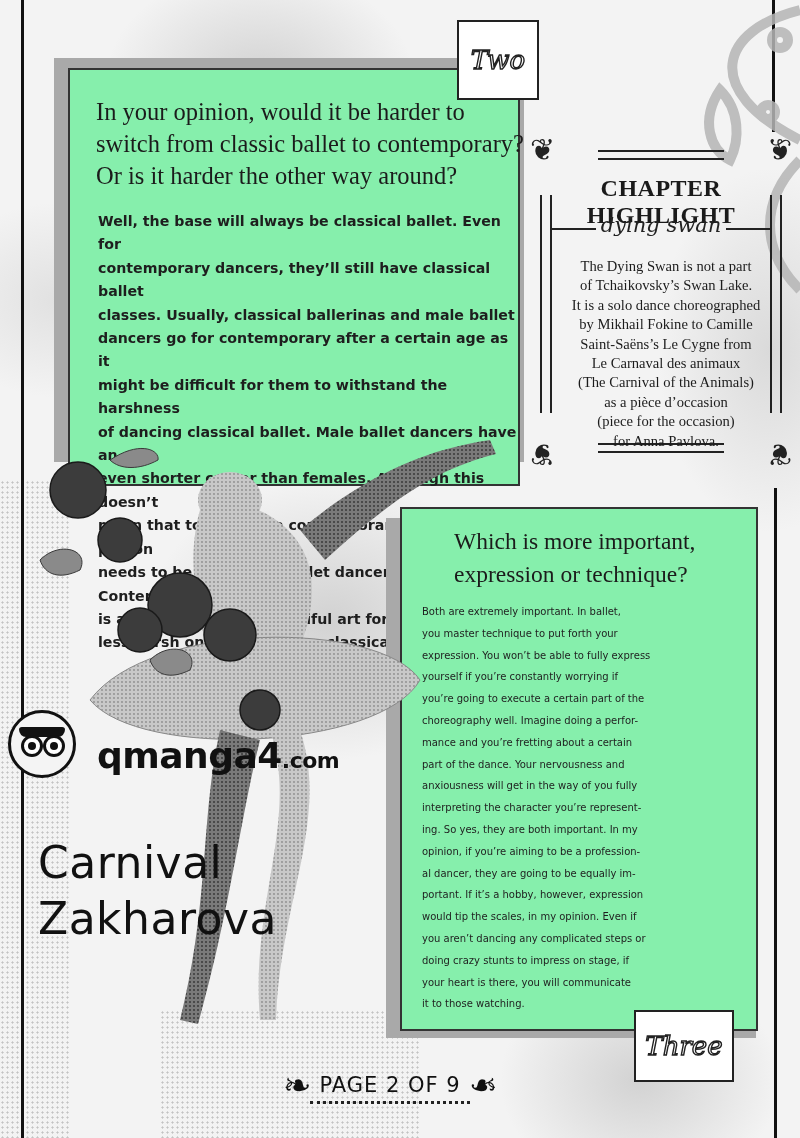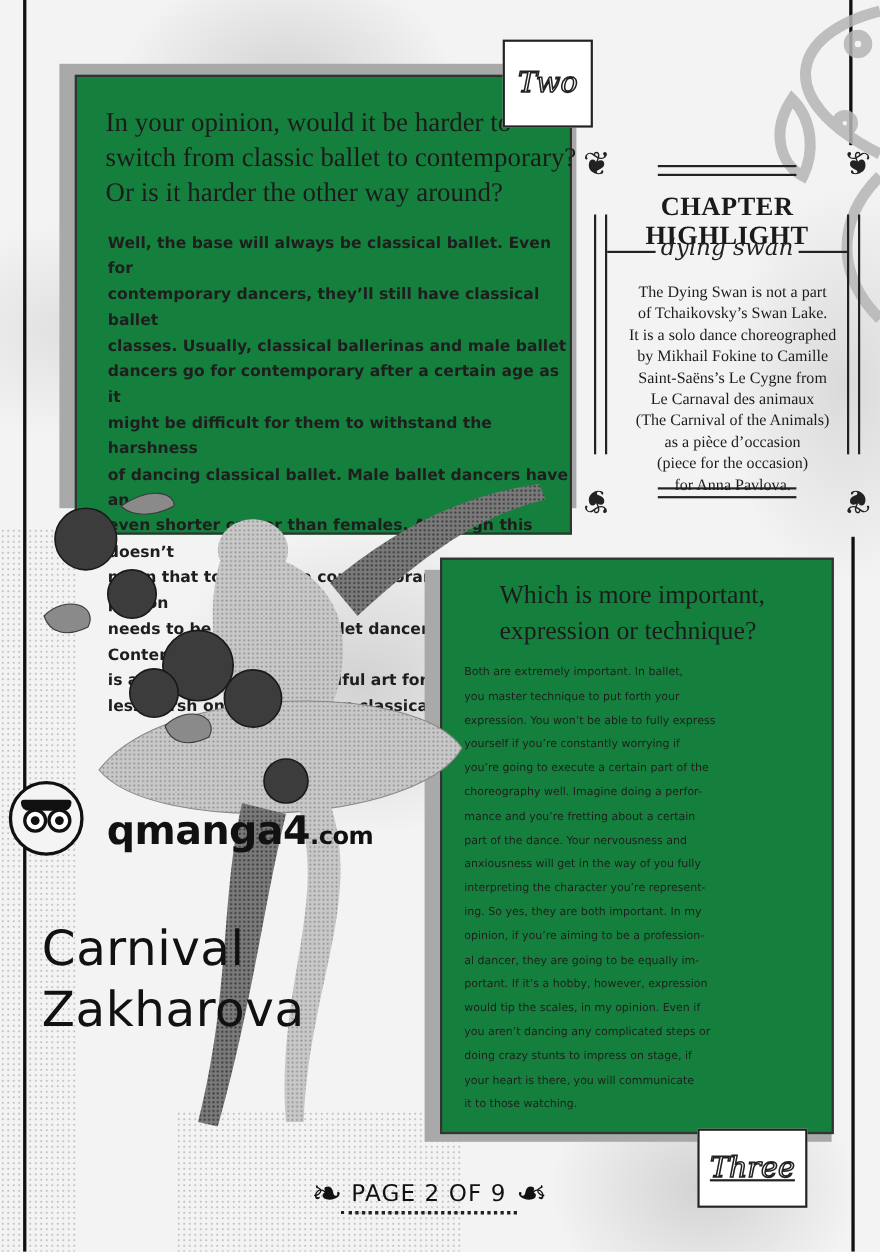--- a/index.html
+++ b/index.html
@@ -21,39 +21,39 @@
     }
     .dots {
       position: absolute;
       background-image: radial-gradient(#9a9a9a 0.9px, transparent 1.2px);
       background-size: 5px 5px;
       opacity: 0.55;
     }
     .vline { position: absolute; top: 0; width: 3px; background: #111; }
 
     
-    .panel { position: absolute; background: #15803d; border: 2px solid #333; }
+    .panel { position: absolute; background: #86efac; border: 2px solid #333; }
     .panel-shadow { position: absolute; background: #a9a9a9; }
     .q-title {
       font-family: "Liberation Serif", serif;
       font-size: 24.5px; line-height: 32px; color: #1b1b1b;
       margin: 0;
     }
     .body-text {
       font-family: "DejaVu Sans", sans-serif;
       font-size: 14.2px; line-height: 23.4px; color: #1e1e1e;
       margin: 0; white-space: pre-line;
     }
 
     .num-tab {
       position: absolute; background: #fff; border: 2px solid #222;
       font-family: "DejaVu Serif", serif; font-style: italic;
       font-size: 26px; color: #fff;
       -webkit-text-stroke: 1.4px #222;
-      display: flex; align-items: center; justify-content: center; margin-top: 16px;
+      display: flex; align-items: center; justify-content: center;
     }
 
     
     .highlight {
       position: absolute; left: 530px; top: 135px; width: 262px; height: 330px;
     }
     .hl-frame-l, .hl-frame-r {
       position: absolute; top: 60px; bottom: 52px; width: 8px;
       border-left: 2px solid #222; border-right: 2px solid #222;
     }
@@ -208,21 +208,21 @@
 ing. So yes, they are both important. In my
 opinion, if you’re aiming to be a profession-
 al dancer, they are going to be equally im-
 portant. If it’s a hobby, however, expression
 would tip the scales, in my opinion. Even if
 you aren’t dancing any complicated steps or
 doing crazy stunts to impress on stage, if
 your heart is there, you will communicate
 it to those watching.</p>
 </div>
-<div class="num-tab" style="left:634px;top:1010px;width:96px;height:68px;text-decoration:underline;">
+<div class="num-tab" style="left:634px;top:1010px;width:96px;height:68px;">
   <span>Three</span>
 </div>
 
 <svg class="dancer" viewBox="0 0 520 640">
   <defs>
     <pattern id="ht" width="4" height="4" patternUnits="userSpaceOnUse">
       <rect width="4" height="4" fill="#c8c8c8"></rect>
       <circle cx="2" cy="2" r="0.9" fill="#8c8c8c"></circle>
     </pattern>
     <pattern id="htd" width="4" height="4" patternUnits="userSpaceOnUse">

